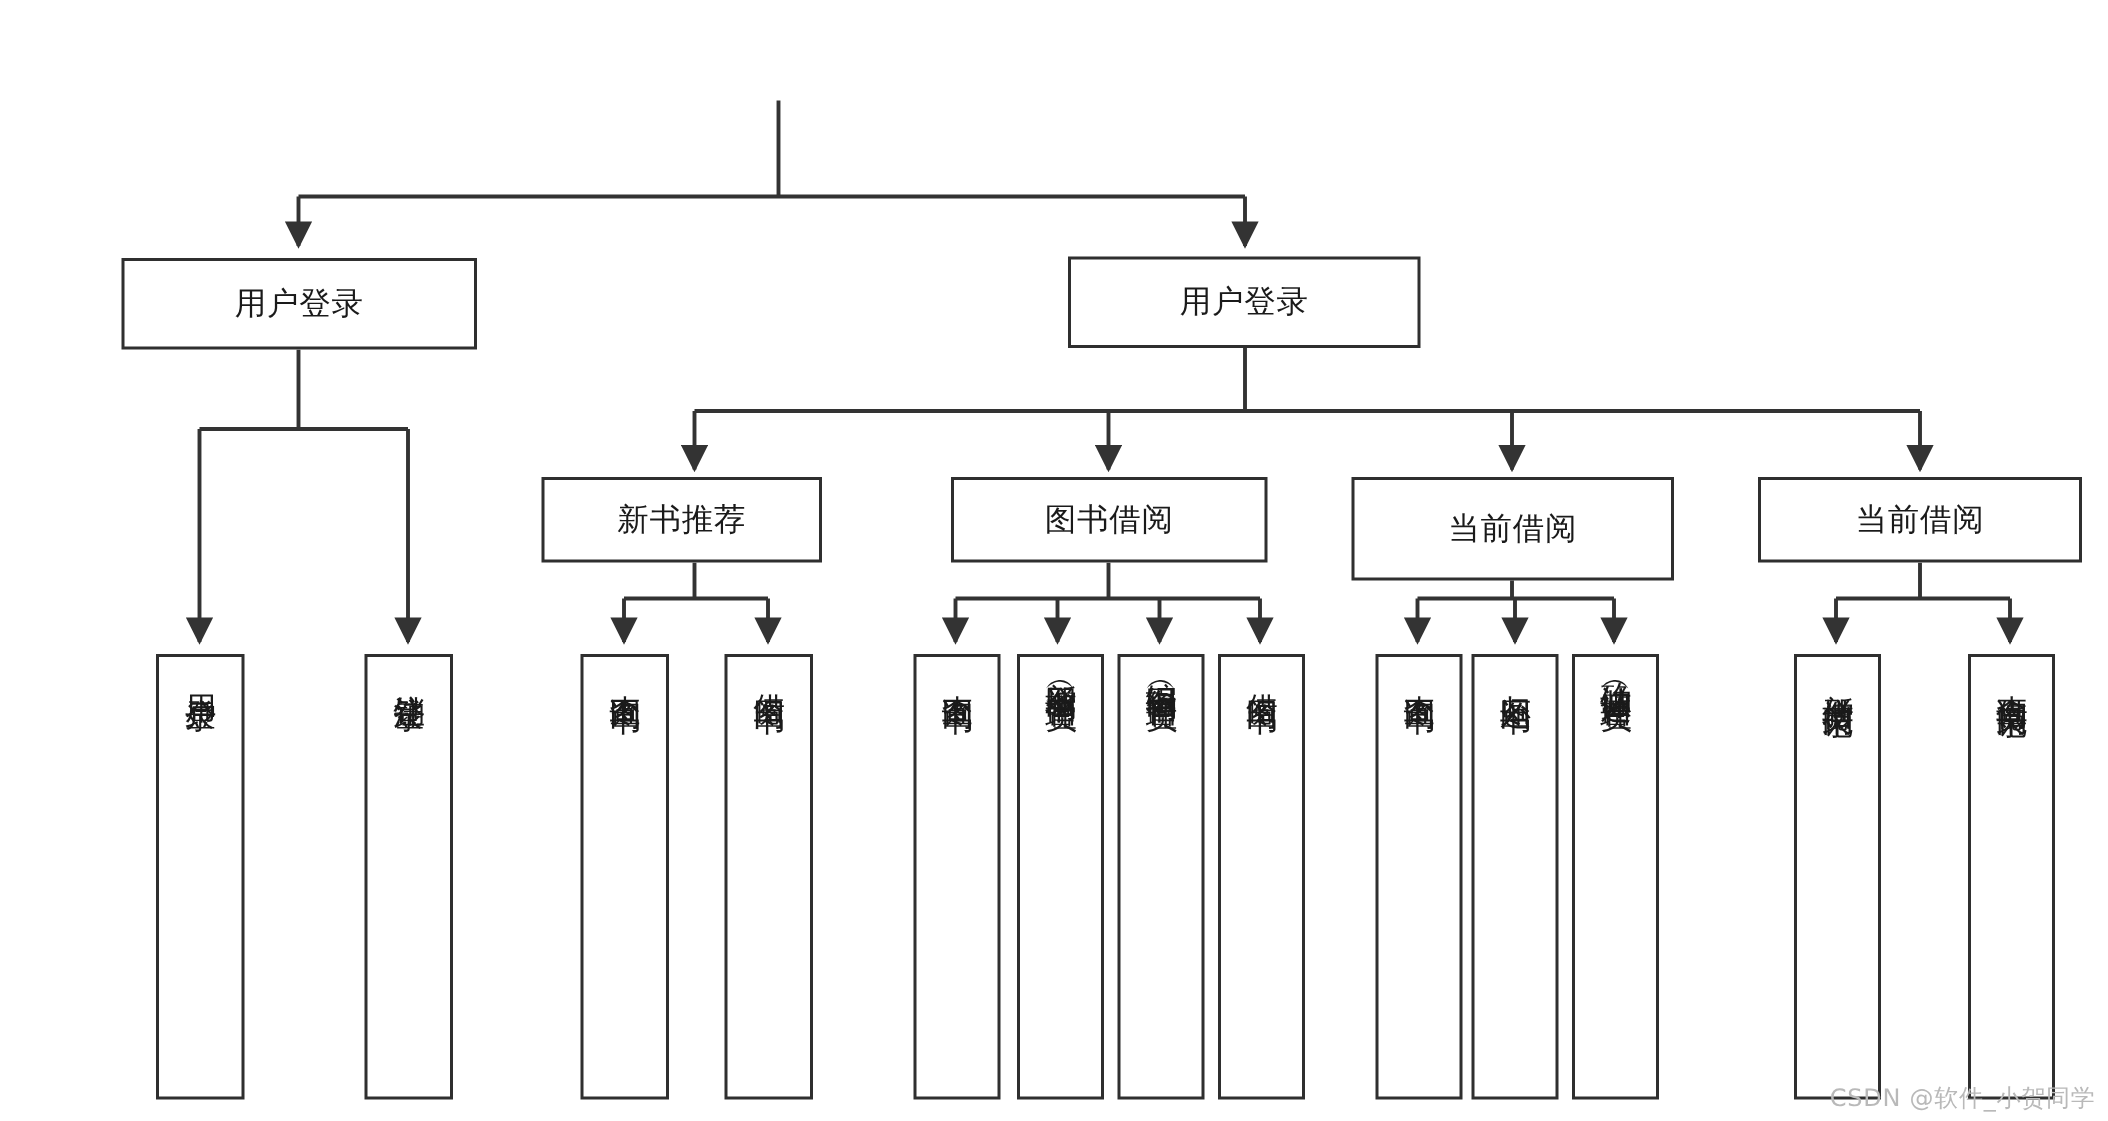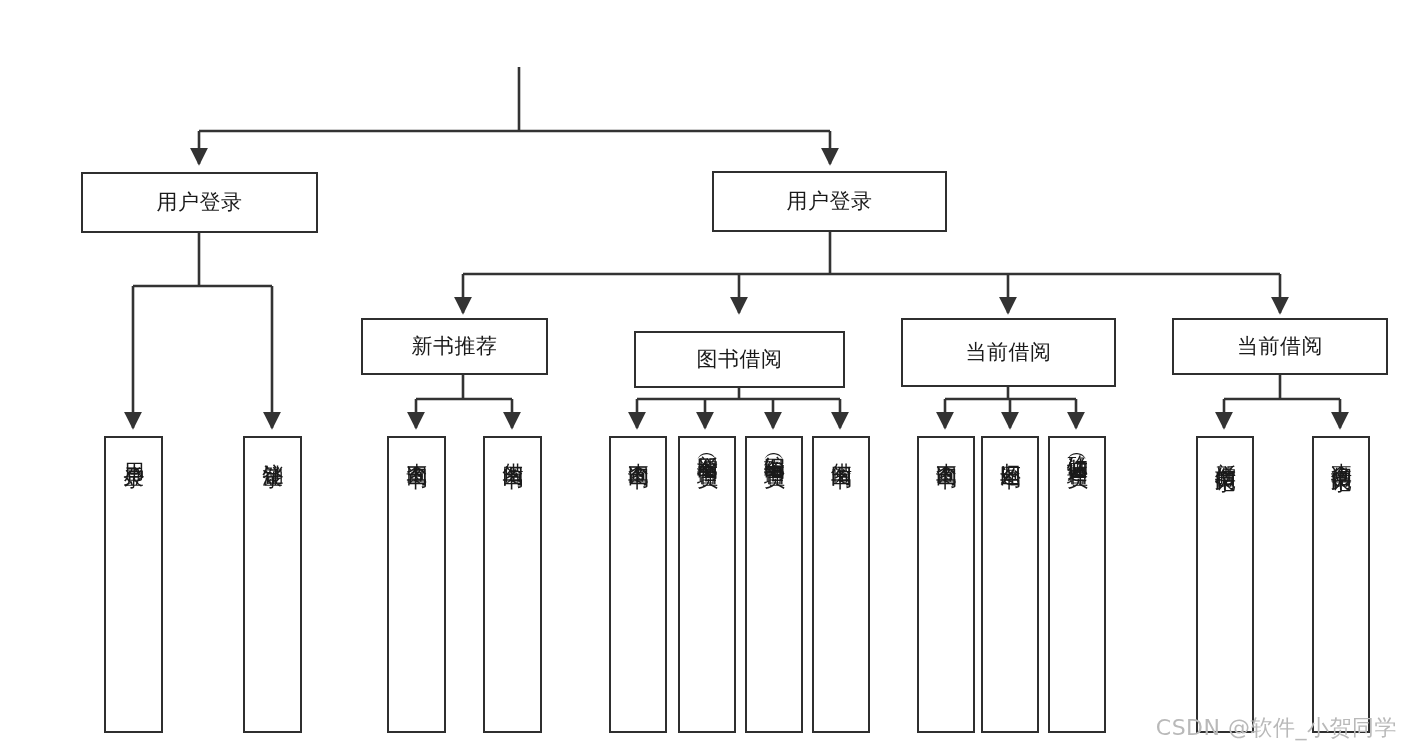--- a/index.html
+++ b/index.html
@@ -64,21 +64,21 @@
     line-height: 1.18;
     letter-spacing: 2px;
     white-space: nowrap;
     margin-top: 8px;
   }
   .node.vert.mid .label { margin-top: 0; }
   #watermark {
     position: absolute;
     right: 8px;
     bottom: 4px;
-    font-size: 22px;
+    font-size: 16px;
     color: #b9b9b9;
     letter-spacing: 0.5px;
     white-space: nowrap;
     user-select: none;
   }
 </style>
 </head>
 <body>
 
 <div id="diagram-root">
@@ -137,21 +137,21 @@
   <div class="node horiz" style="left:81px; top:172px; width:237px; height:61px;">
     <span class="label">用户登录</span>
   </div>
   <div class="node horiz" style="left:712px; top:171px; width:235px; height:61px;">
     <span class="label">用户登录</span>
   </div>
 
   <div class="node horiz" style="left:361px; top:318px; width:187px; height:57px;">
     <span class="label">新书推荐</span>
   </div>
-  <div class="node horiz" style="left:634px; top:318px; width:211px; height:57px;margin-top:13px;">
+  <div class="node horiz" style="left:634px; top:318px; width:211px; height:57px;">
     <span class="label">图书借阅</span>
   </div>
   <div class="node horiz" style="left:901px; top:318px; width:215px; height:69px;">
     <span class="label">当前借阅</span>
   </div>
   <div class="node horiz" style="left:1172px; top:318px; width:216px; height:57px;">
     <span class="label">当前借阅</span>
   </div>
 
   <div class="node vert" style="left:104px; top:436px; width:59px; height:297px;">

